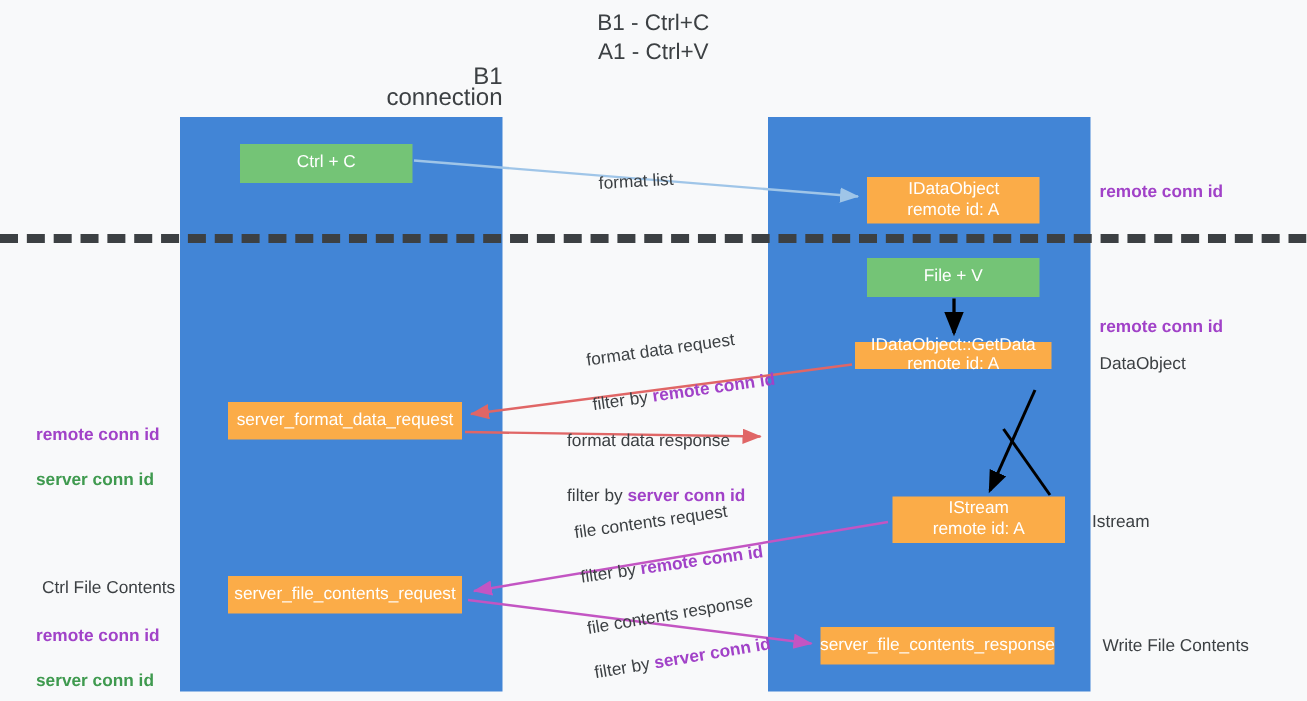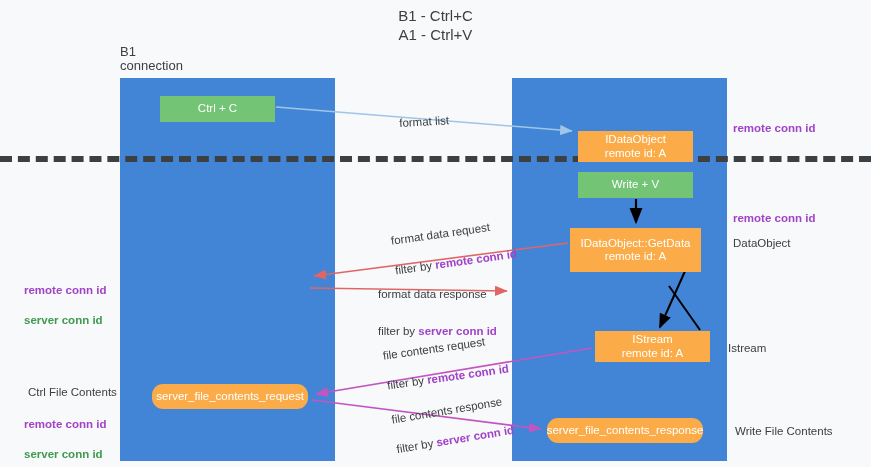--- a/index.html
+++ b/index.html
@@ -14,21 +14,21 @@
   svg.layer{pointer-events:none;}
 
   
   .title{
     position:absolute;left:0;top:6px;width:871px;text-align:center;
     font-size:15px;line-height:19px;color:#3c4043;white-space:pre-line;
   }
 
   
   .lane-head{
-    position:absolute;text-align:left;font-size:13px;line-height:14px;
+    position:absolute;text-align:right;font-size:16px;line-height:14px;
     color:#3c4043;white-space:pre-line;
   }
   #head-b1{left:120px;top:45px;width:215px;}
   #head-a1{left:512px;top:45px;width:215px;}
 
   
   .lane{position:absolute;background:#4285d6;}
   #lane-b1{left:120px;top:78px;width:215px;height:383px;}
   #lane-a1{left:512px;top:78px;width:215px;height:383px;}
 
@@ -41,28 +41,28 @@
   
   .node{
     position:absolute;display:flex;align-items:center;justify-content:center;
     text-align:center;color:#ffffff;font-size:11.5px;line-height:13.5px;
     white-space:pre-line;box-sizing:border-box;padding:2px 20px;
   }
   .node.green{background:#74c476;}
   .node.orange{background:#fbac48;}
 
   #n-ctrlc{left:160px;top:96px;width:115px;height:26px;}
-  #n-idataobject{left:578px;top:131px;width:115px;height:31px;}
+  #n-idataobject{left:578px;top:118px;width:115px;height:31px;text-align:right;}
   #n-ctrlv{left:578px;top:172px;width:115px;height:26px;}
-  #n-getdata{left:570px;top:228px;width:131px;height:44px;}
+  #n-getdata{left:570px;top:228px;width:131px;height:18px;}
   #n-fmtreq{left:152px;top:268px;width:156px;height:25px;}
   #n-fmtresp{left:513px;top:278px;width:156px;height:25px;}
   #n-istream{left:595px;top:331px;width:115px;height:31px;}
-  #n-filereq{left:152px;top:384px;width:156px;height:25px;border-radius:11px;}
-  #n-fileresp{left:547px;top:418px;width:156px;height:25px;border-radius:11px;}
+  #n-filereq{left:152px;top:384px;width:156px;height:25px;}
+  #n-fileresp{left:547px;top:418px;width:156px;height:25px;}
 
   
   .ann{position:absolute;font-size:11.5px;line-height:15px;white-space:pre-line;}
   .c-purple{color:#a142c8;font-weight:bold;}
   .c-green{color:#3f9a4f;font-weight:bold;}
   .c-dark{color:#3c4043;}
 
   
   .rot-3{transform:rotate(-3.2deg);transform-origin:left top;}
   .rot-8{transform:rotate(-8deg);transform-origin:left top;}
@@ -129,23 +129,24 @@
     <line x1="592" y1="348" x2="316" y2="394" stroke="#c355c3" stroke-width="1.6" marker-end="url(#ah-purple)"></line>
 
     <line x1="312" y1="400" x2="541" y2="429" stroke="#c355c3" stroke-width="1.6" marker-end="url(#ah-purple)"></line>
   </svg>
 
   <div id="divider"></div>
 
   <div class="node green" id="n-ctrlc">Ctrl + C</div>
   <div class="node orange" id="n-idataobject">IDataObject
 remote id: A</div>
-  <div class="node green" id="n-ctrlv">Write + V</div>
+  <div class="node green" id="n-ctrlv">File + V</div>
   <div class="node orange" id="n-getdata">IDataObject::GetData
 remote id: A</div>
+  <div class="node orange" id="n-fmtreq">server_format_data_request</div>
   <div class="node orange" id="n-istream">IStream
 remote id: A</div>
   <div class="node orange" id="n-filereq">server_file_contents_request</div>
   <div class="node orange" id="n-fileresp">server_file_contents_response</div>
 
   <div class="ann rot-3" id="a-formatlist">
     <span class="c-dark">format list</span>
   </div>
 
   <div class="ann rot-8" id="a-fmtreq">

